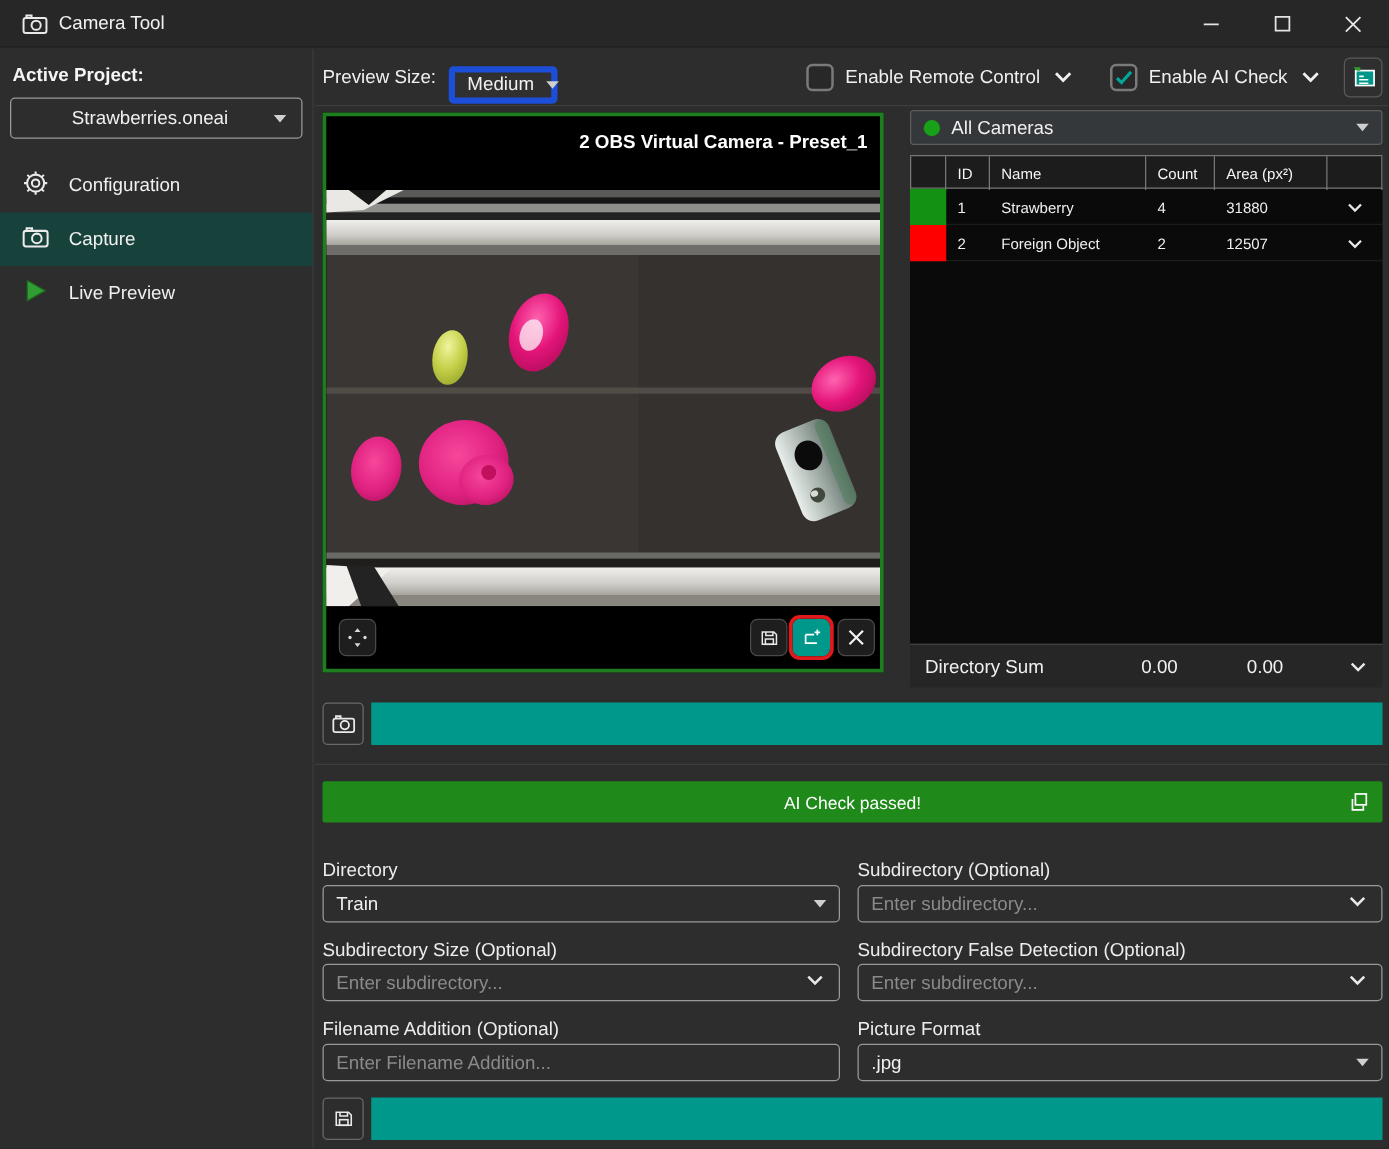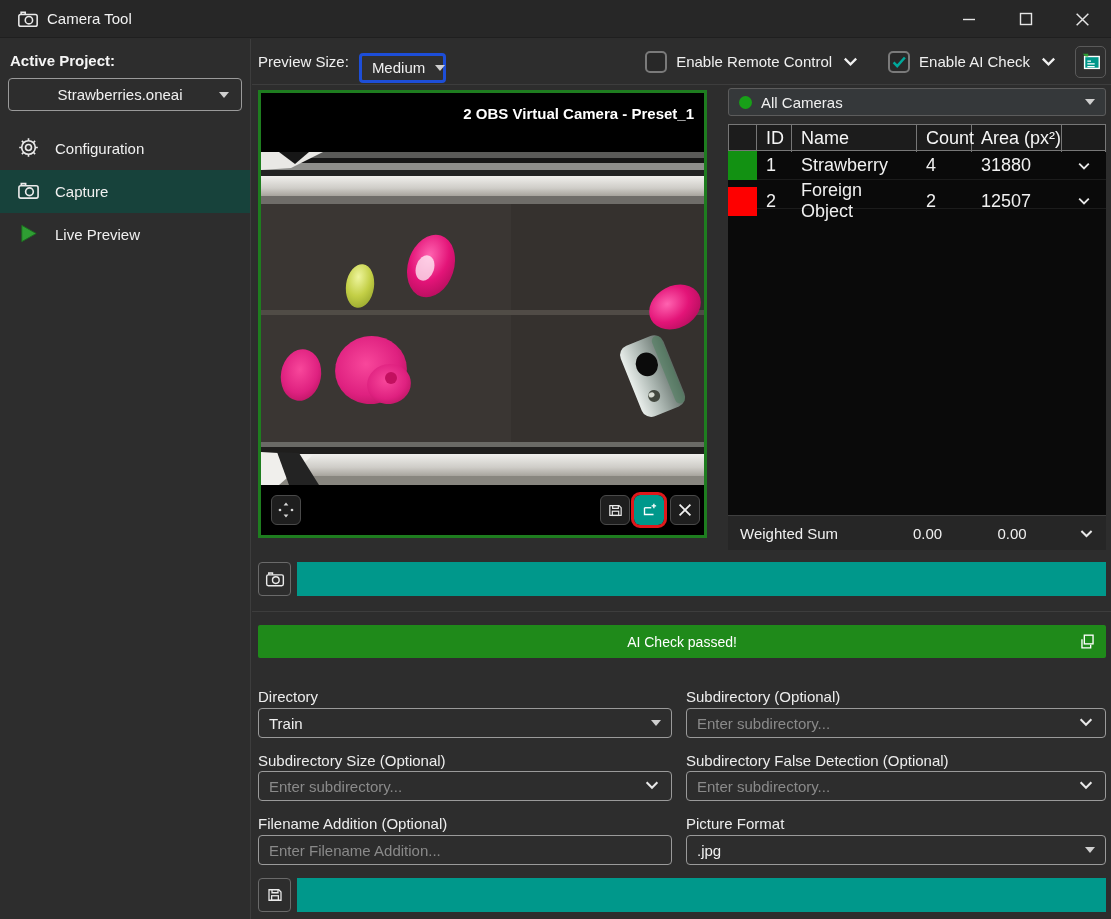--- a/index.html
+++ b/index.html
@@ -18,41 +18,41 @@
   .sidebar { position:absolute; top:39px; left:0; width:251px; bottom:0; background:#2d2d2d; border-right:1px solid #3d3d3d; }
   .active-label { margin:13px 10px 9px 10px; font-weight:bold; font-size:15px; color:#f5f5f5; }
   .project-select { margin:0 8px; height:33px; border:1px solid #9a9a9a; border-radius:4px; display:flex; align-items:center; padding:0 12px; font-size:15px; cursor:pointer; background:#2d2d2d;text-align:center; }
   .side-items { margin-top:16px; }
   .side-item { height:43px; display:flex; align-items:center; padding-left:17px; gap:15px; font-size:15px; cursor:pointer; }
   .side-item.selected { background:#17423b; }
 
   
   .toolbar { position:absolute; top:39px; left:252px; right:0; height:46px; display:flex; align-items:center; border-bottom:1px solid #3d3d3d; padding-left:6px; }
   .toolbar-label { font-size:15px; color:#f0f0f0; }
-  .size-select { margin-left:10px; width:87px; height:30px; border:3px solid #1d4ed8; border-radius:4px; background:#303030; display:flex; align-items:center; padding:0 10px; font-size:15px; gap:10px; cursor:pointer;margin-top:12px; }
+  .size-select { margin-left:10px; width:87px; height:30px; border:5px solid #1d4ed8; border-radius:4px; background:#303030; display:flex; align-items:center; padding:0 10px; font-size:15px; gap:10px; cursor:pointer;margin-top:12px; }
   .tb-right { margin-left:auto; display:flex; align-items:center; gap:9px; padding-right:5px; }
   .checkbox { width:22px; height:22px; border:2px solid #7a7a7a; border-radius:5px; background:#282828; display:flex; align-items:center; justify-content:center; cursor:pointer; }
   .cb-label { font-size:15px; }
   .chev-big { display:flex; align-items:center; cursor:pointer; }
   .tool-icon-btn { width:31px; height:32px; margin-left:8px; border:1px solid #5a5a5a; border-radius:5px; background:#2f2f2f; display:flex; align-items:center; justify-content:center; cursor:pointer; }
 
   
   .preview { position:absolute; left:258px; top:90px; width:449px; height:448px; border:3px solid #1e7d1f; background:#000; }
   .cam-title { position:absolute; top:12px; right:10px; font-size:15px; font-weight:bold; color:#fff; }
   .photo { position:absolute; left:0; top:59px; }
   .pv-btn { position:absolute; width:30px; height:30px; background:#1e1e1e; border:1px solid #4a4a4a; border-radius:6px; display:flex; align-items:center; justify-content:center; cursor:pointer; }
   .pv-move { left:10px; bottom:10px; }
   .pv-save { right:74px; bottom:10px; }
   .pv-shot { right:40px; bottom:10px; background:#00988b; border:none; outline:3px solid #e0191c; }
   .pv-close { right:4px; bottom:10px; }
 
   
   .cam-select { position:absolute; left:728px; top:88px; width:378px; height:28px; background:#35383a; border:1px solid #5c5c5c; border-radius:3px; display:flex; align-items:center; padding:0 10px; gap:9px; font-size:15px; cursor:pointer; }
   .dot { width:13px; height:13px; border-radius:50%; background:#18a018; }
-  .table { position:absolute; left:728px; top:124px; width:378px; height:391px; background:#0a0a0a; font-size:18px; }
+  .table { position:absolute; left:728px; top:124px; width:378px; height:391px; background:#0a0a0a; font-size:12px; }
   .t-grid { display:grid; grid-template-columns:29px 35px 125px 55px 90px 1fr; align-items:center; }
   .t-head { height:27px; background:#1c1c1c; border-top:1px solid #777; border-bottom:1px solid #777; }
   .t-head .cell { border-right:1px solid #777; height:27px; display:flex; align-items:center; padding-left:9px; color:#f5f5f5; }
   .t-row { height:29px; border-bottom:1px solid #1c1c1c; cursor:default; }
   .t-row .cell { padding-left:9px; }
   .swatch { width:29px; height:29px; }
   .sw-green { background:#129112; }
   .sw-red { background:#fe0000; }
   .row-chev { display:flex; justify-content:center; cursor:pointer; }
   .t-footer { position:absolute; left:728px; top:515px; width:378px; height:35px; background:#262626; border-top:1px solid #3f3f3f; display:grid; grid-template-columns:185px 60px 78px 1fr 40px; align-items:center; font-size:15px; }
@@ -314,21 +314,21 @@
       <div class="cell">2</div>
       <div class="cell">12507</div>
       <div class="row-chev">
         <svg width="16" height="16" viewBox="0 0 20 20" fill="none" stroke="#e8e8e8" stroke-width="2.3">
             <path d="M4 7 l6 6 6-6"></path>
           </svg>
       </div>
     </div>
   </div>
   <div class="t-footer">
-    <div class="fl">Weighted Sum</div>
+    <div class="fl">Directory Sum</div>
     <div>0.00</div>
     <div style="text-align:center">0.00</div>
     <div></div>
     <div class="row-chev">
       <svg width="17" height="17" viewBox="0 0 20 20" fill="none" stroke="#e8e8e8" stroke-width="2.3">
           <path d="M4 7 l6 6 6-6"></path>
         </svg>
     </div>
   </div>
 

